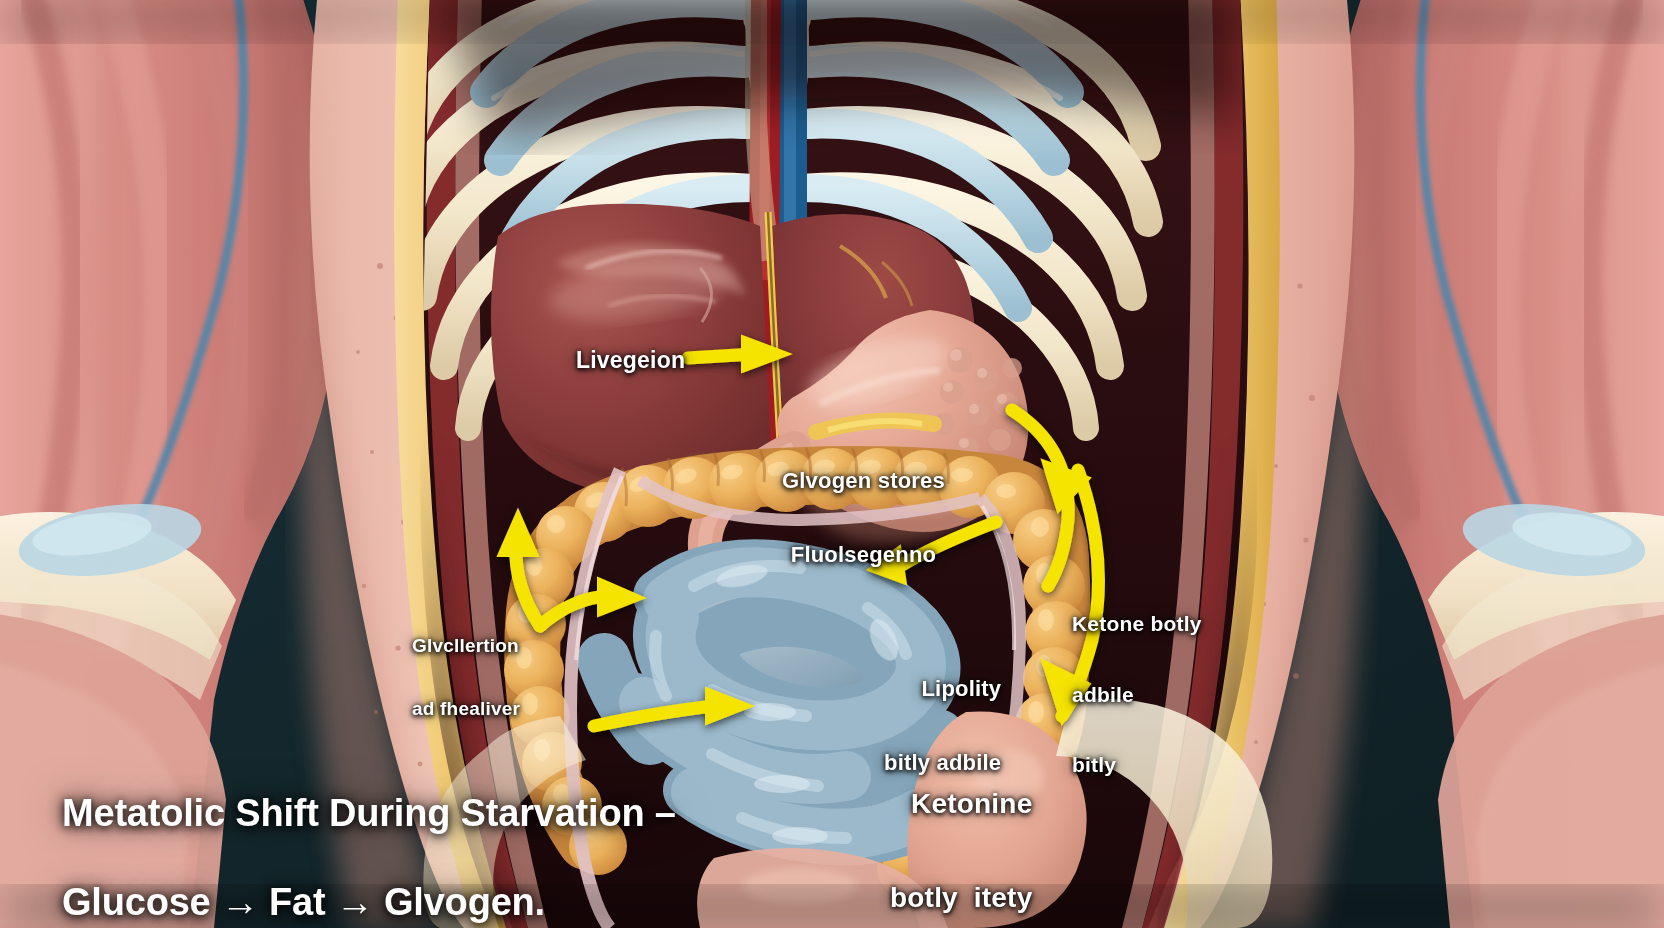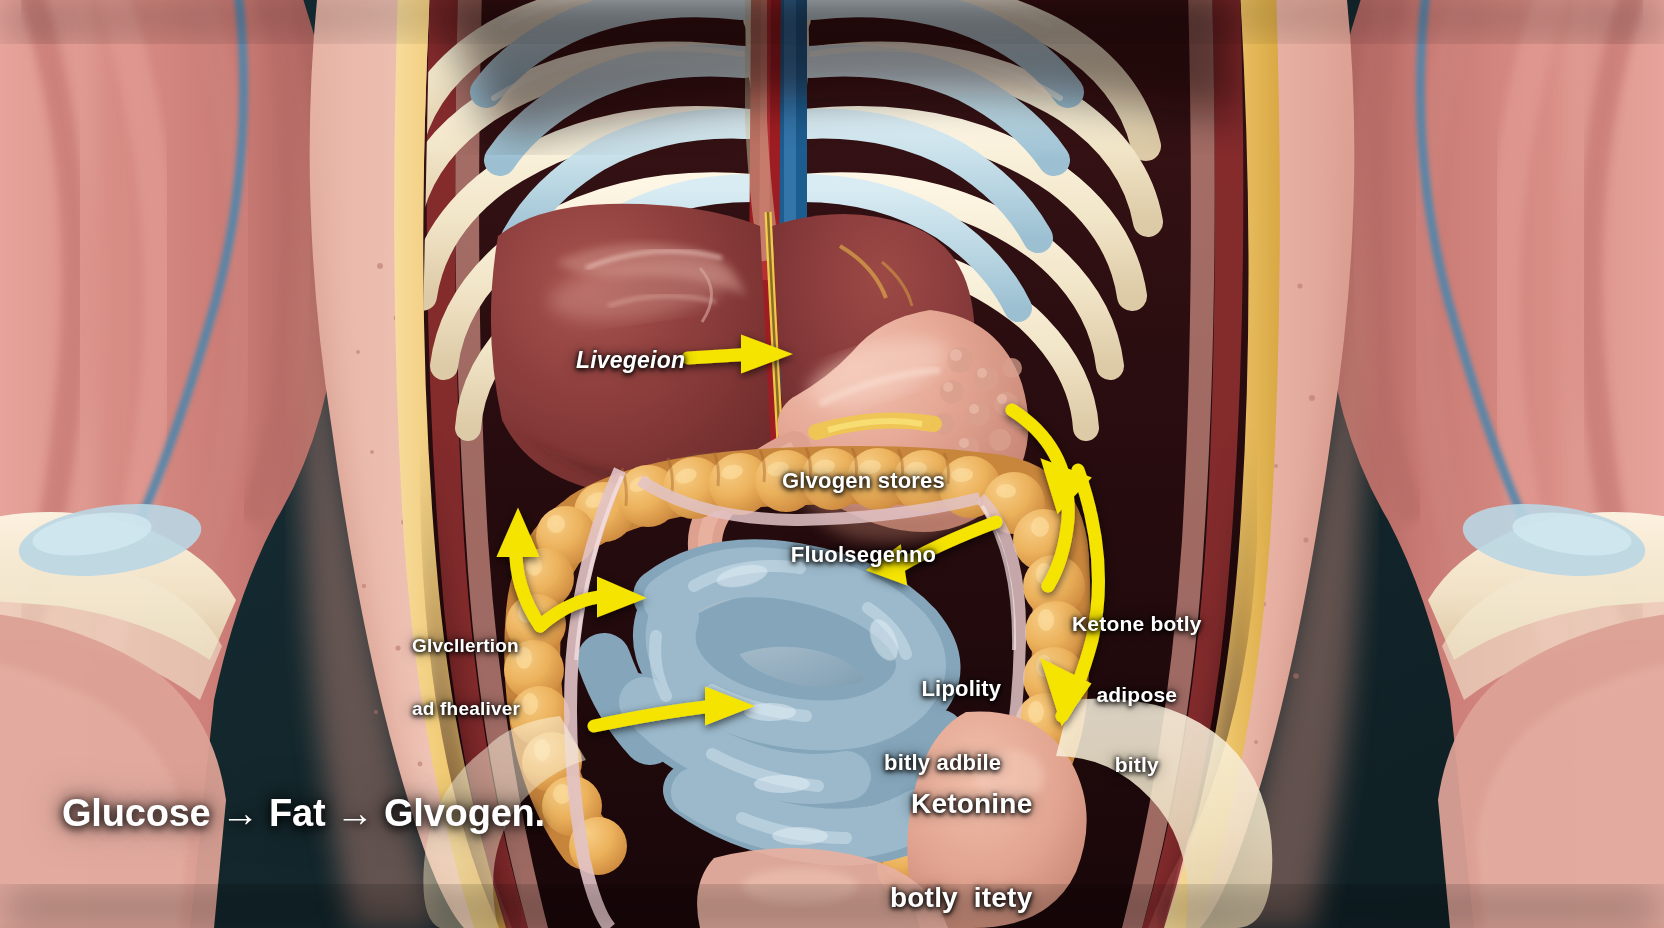--- a/index.html
+++ b/index.html
@@ -9,24 +9,24 @@
          background:#13272c;}
   #art{position:absolute;inset:0;width:1664px;height:928px;}
 
   .lbl{position:absolute;color:#ffffff;font-weight:bold;
        text-shadow:0 0 5px rgba(0,0,0,.95),0 2px 5px rgba(0,0,0,.9),
                    0 0 14px rgba(0,0,0,.75);
        line-height:1.12;letter-spacing:.2px;white-space:pre;
        pointer-events:none;}
   .lbl.ctr{text-align:right;}
 
-  #liver-lbl{left:576px;top:348px;font-size:23px;font-style:italic;}
+  #liver-lbl{left:576px;top:348px;font-size:23px;}
   #glyco-lbl{left:782px;top:420px;font-size:22px;text-align:center;}
   #glycol-lbl{left:412px;top:592px;font-size:19px;}
-  #ketone-lbl{left:1072px;top:565px;font-size:21px;text-align:center;}
+  #ketone-lbl{left:1072px;top:565px;font-size:21px;}
   #lipo-lbl{left:884px;top:628px;font-size:22px;}
   #ketone2-lbl{left:890px;top:725px;font-size:28px;}
 
   #title{position:absolute;left:62px;top:746px;font-size:38px;
          font-weight:bold;color:#ffffff;line-height:1.18;
          text-shadow:0 2px 8px rgba(0,0,0,.95),0 0 18px rgba(0,0,0,.85),
                      0 0 40px rgba(0,0,0,.6);
          letter-spacing:-.2px;white-space:pre-line;}
 </style>
 </head>
@@ -594,31 +594,32 @@
   <div>ad fhealiver</div>
 </div>
 
 <div class="lbl ctr" id="glyco-lbl">
   <div>Glvogen stores</div>
   <div>Fluolsegenno</div>
 </div>
 
 <div class="lbl" id="ketone-lbl">
   <div>Ketone botly</div>
-  <div>adipose</div>
+  <div>adbile</div>
   <div>bitly</div>
 </div>
 
 <div class="lbl ctr" id="lipo-lbl">
   <div>Lipolity</div>
   <div>bitly adbile</div>
 </div>
 
 <div class="lbl ctr" id="ketone2-lbl">
   <div>Ketonine</div>
   <div>botly  itety</div>
 </div>
 
 <div id="title">
+  <div>Metatolic Shift During Starvation –</div>
   <div>Glucose → Fat → Glvogen.</div>
 </div>
 
 </div>
 
 </body></html>

